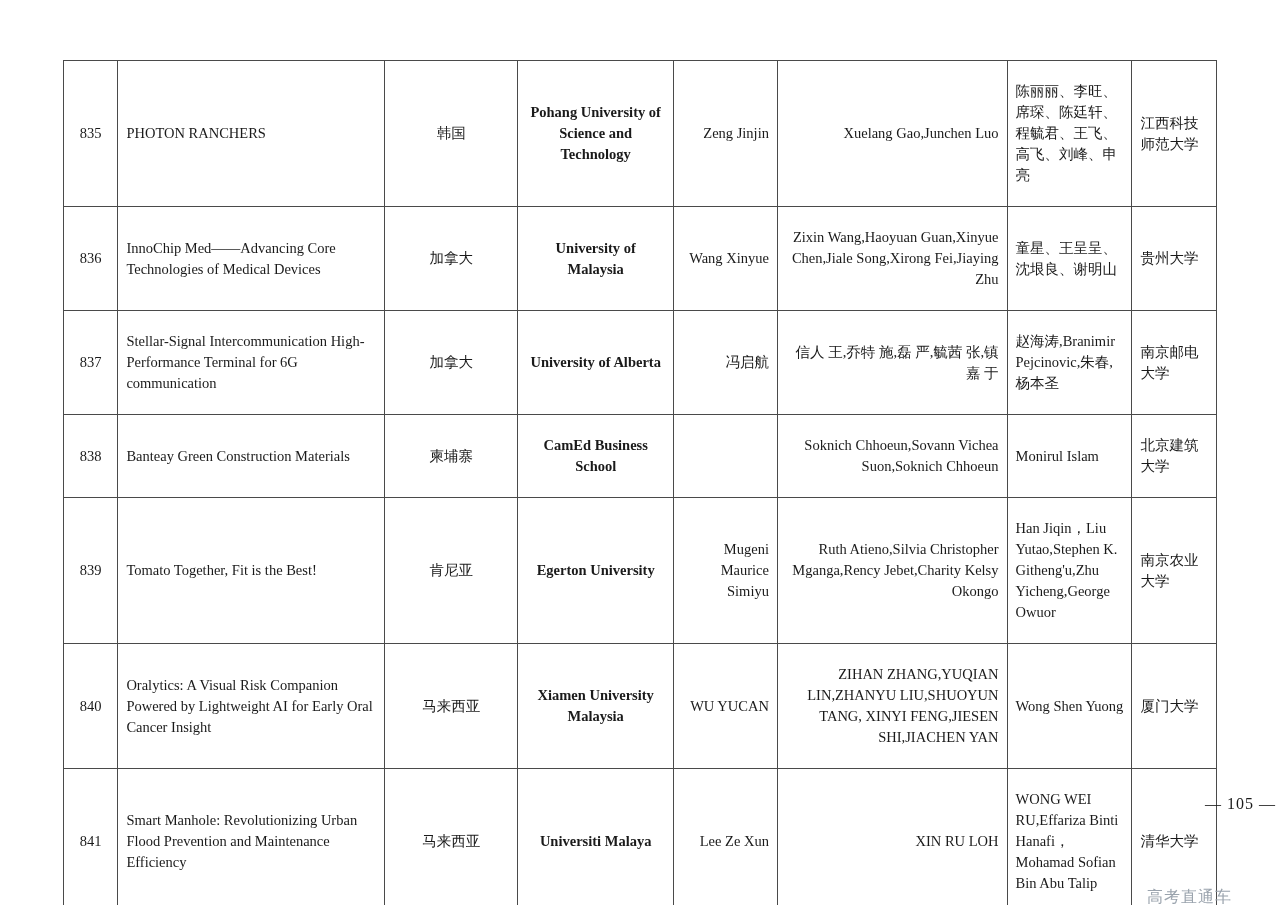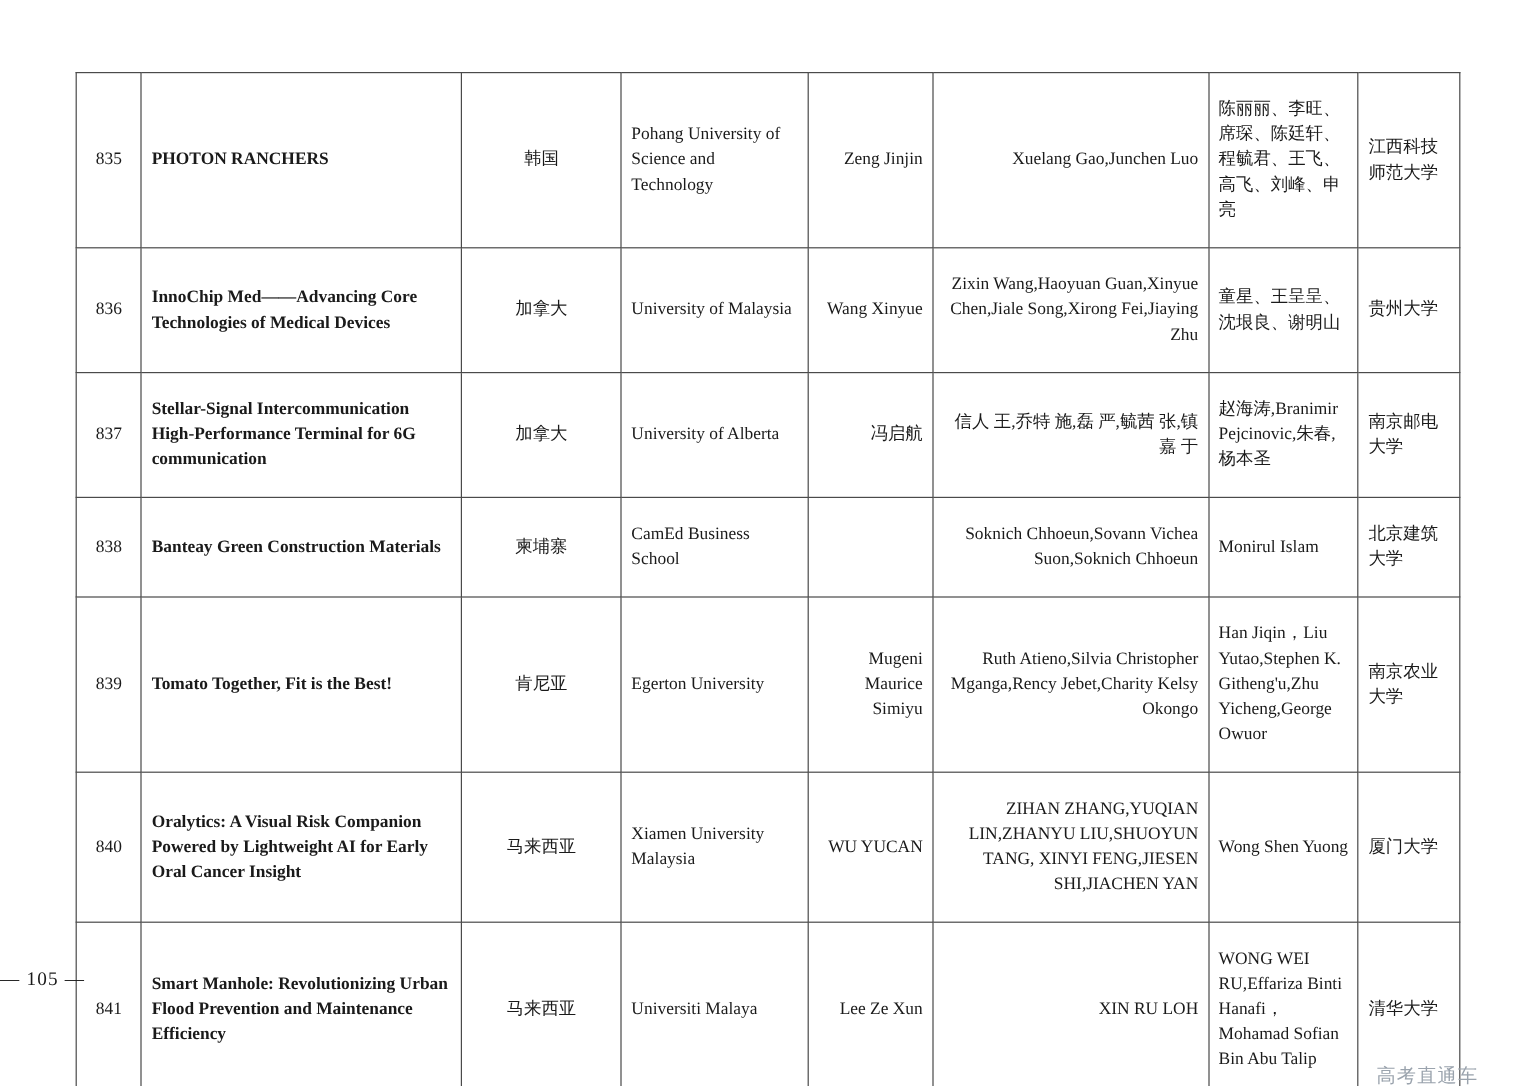--- a/index.html
+++ b/index.html
@@ -42,42 +42,41 @@
   col.c-id      { width: 54px; }
   col.c-title   { width: 265px; }
   col.c-country { width: 132px; }
   col.c-univ    { width: 155px; }
   col.c-leader  { width: 103px; }
   col.c-members { width: 228px; }
   col.c-mentor  { width: 124px; }
   col.c-school  { width: 84px; }
 
   td.id       { text-align: center; }
-  td.title    { text-align: left; font-weight: bold; }
+  td.title    { text-align: left; }
   td.country  { text-align: center; }
-  td.univ     { text-align: left; }
+  td.univ     { text-align: center; font-weight: bold; }
   td.leader   { text-align: right; }
   td.members  { text-align: right; }
   td.mentor   { text-align: left; }
   td.school   { text-align: left; }
 
   .cjk {
     font-family: "Liberation Serif", "DejaVu Serif", serif;
   }
 
   .page-number {
     position: absolute;
     left: 0;
     top: 795px;
     width: 1276px;
-    text-align: left;
+    text-align: right;
     font-size: 16px;
     letter-spacing: 1px;
     color: #1a1a1a;
-    margin-top: 13px;
   }
   .watermark {
     position: absolute;
     right: 48px;
     top: 855px;
     font-size: 16px;
     color: #9aa3ad;
     letter-spacing: 1px;
     font-family: Liberation Mono, monospace;
     margin-top: 32px;

